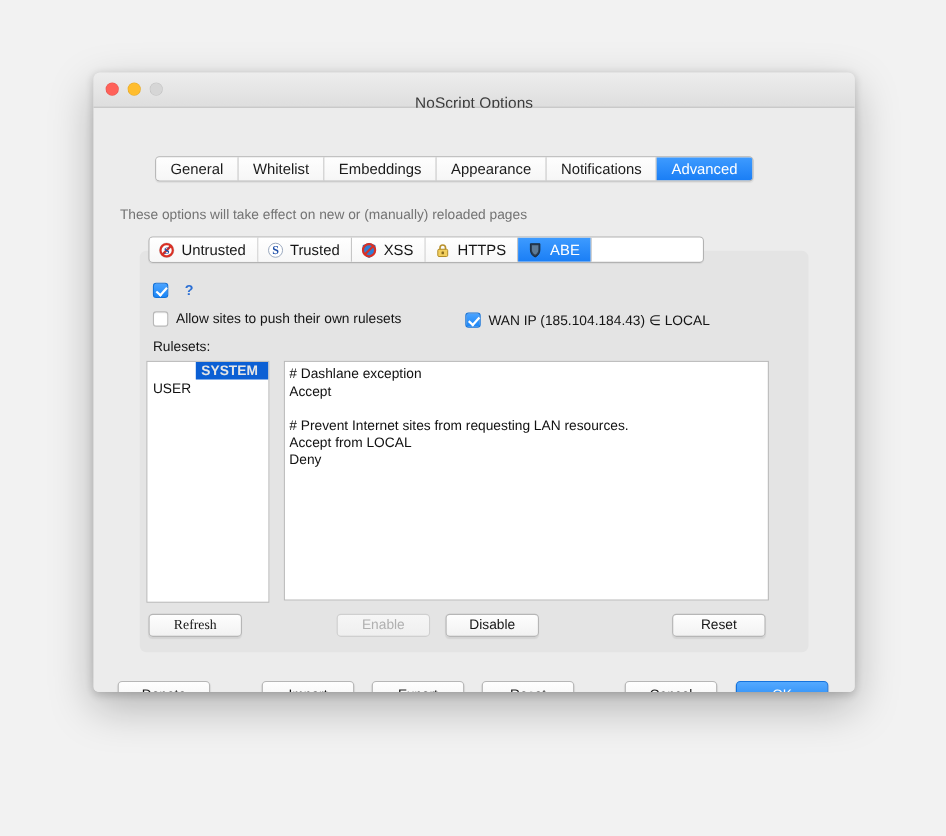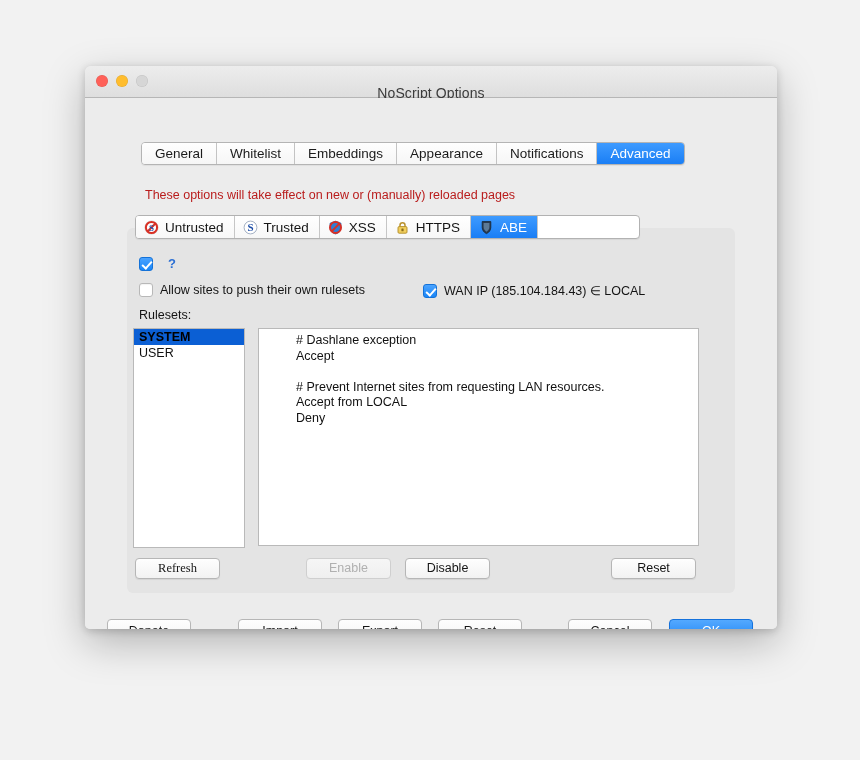--- a/index.html
+++ b/index.html
@@ -91,24 +91,24 @@
   }
   .mtab:last-child { border-right: none; }
   .mtab.active {
     background: linear-gradient(to bottom, #3e9bff, #1a7ef5);
     color: #fff;
   }
 
   
   #hint {
     position: absolute;
-    left: 60px;
+    left: 24px;
     top: 90px;
     font-size: 12.5px;
-    color: #b91c1c;
+    color: #737373;
   }
 
   
   #panel {
     position: absolute;
     left: 42px;
     top: 130px;
     width: 608px;
     height: 365px;
     background: #e4e4e4;
@@ -220,42 +220,42 @@
   }
   .lrow {
     font-size: 12.5px;
     padding: 1px 5px;
     color: #111;
     white-space: nowrap;
     cursor: default;
   }
   .lrow.sel {
     background: #0b5fd4;
-    color: #000000;
+    color: #e5e5e5;
     font-weight: bold;
+    margin-left: 44px;
   }
   #rulesbox {
     position: absolute;
     left: 131px;
     top: 100px;
     width: 441px;
     height: 218px;
     background: #fff;
     border: 1px solid #b9b9b9;
     overflow: hidden;
     padding: 4px 4px 0 4px;
     box-sizing: border-box;
   }
   .rline {
     font-size: 12.5px;
     color: #111;
     line-height: 15.6px;
     white-space: pre;
     overflow: hidden;
-    margin-left: 33px;
   }
   .rline.blank { height: 15.6px; }
 
   
   .btn {
     position: absolute;
     background: linear-gradient(to bottom, #fefefe, #f2f2f2);
     border: 1px solid #b6b6b6;
     border-radius: 4px;
     font-size: 12.5px;

